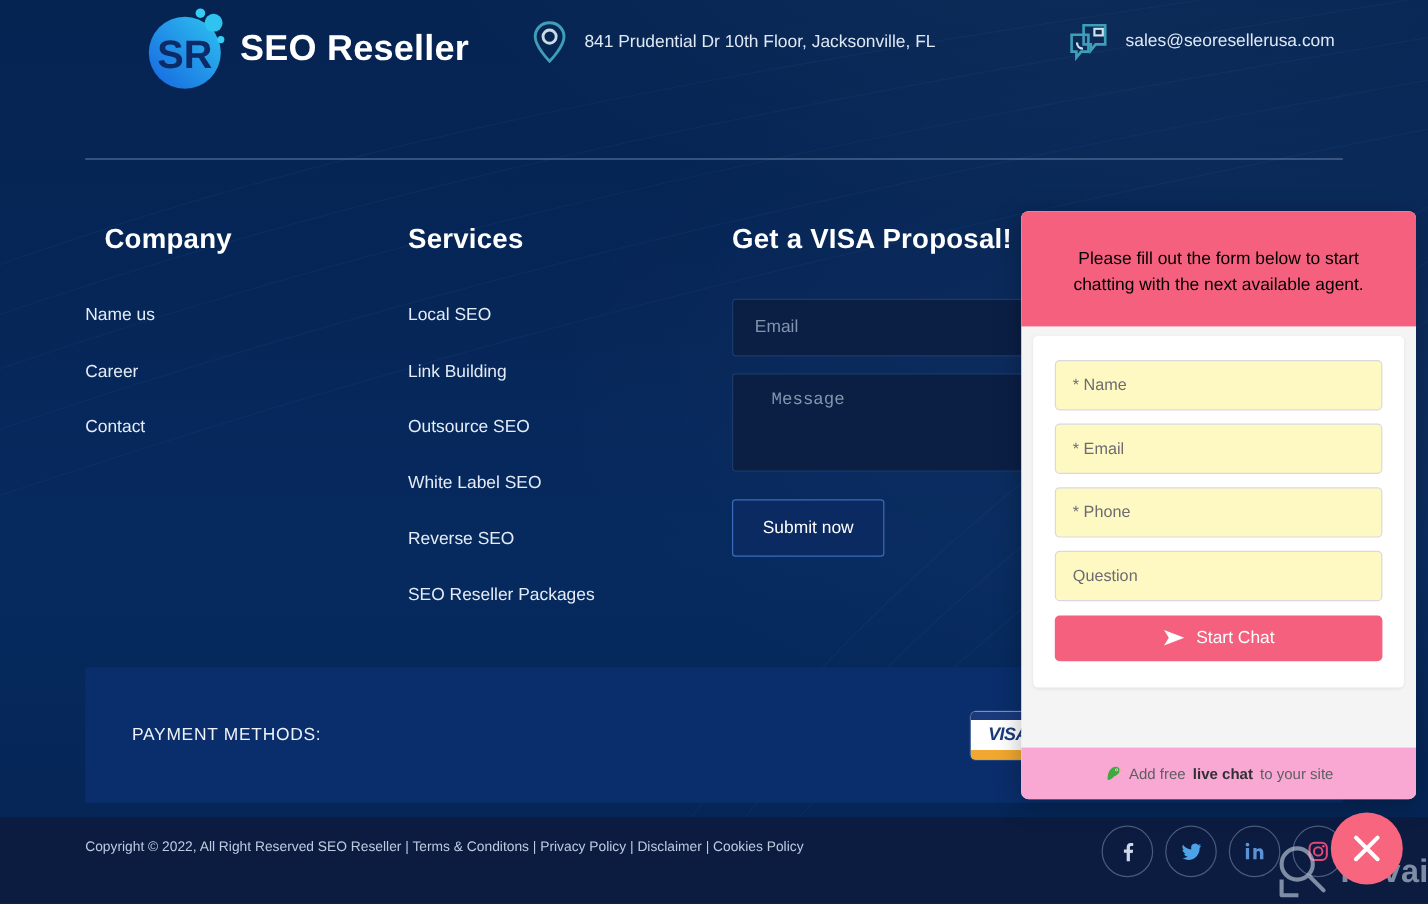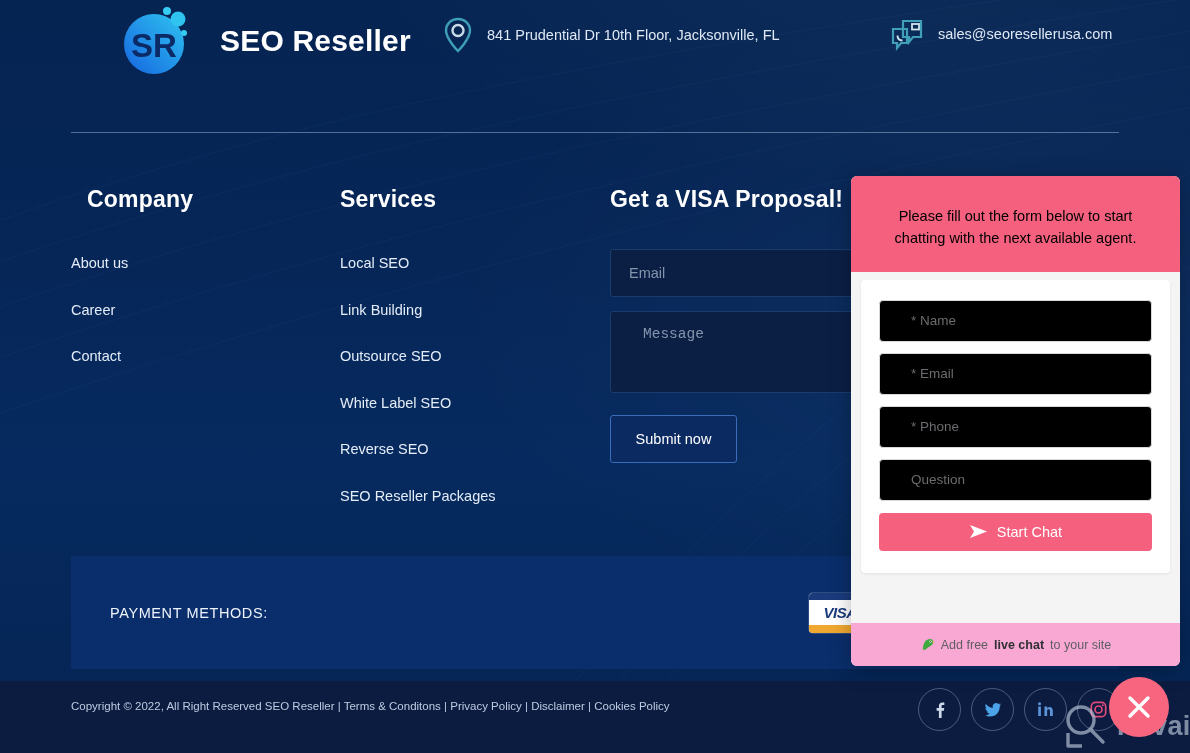--- a/index.html
+++ b/index.html
@@ -25,21 +25,21 @@
   }
 
   
   .header {
     position: absolute; left: 0; top: 0;
     width: 1190px; height: 100px;
     display: flex; align-items: center;
   }
   .logo-wrap {
     position: absolute; left: 118px; top: 2px;
-    display: flex; align-items: center; gap: 24px;
+    display: flex; align-items: center; gap: 4px;
   }
   .logo-mark { width: 78px; height: 78px; display: block; }
   .logo-text {
     color: #ffffff; font-size: 30px; font-weight: bold;
     letter-spacing: .2px; white-space: nowrap;
   }
   .contact-item {
     position: absolute; display: flex; align-items: center; gap: 14px;
   }
   .contact-item .ctext {
@@ -187,24 +187,24 @@
     margin: 8px 10px 0;
     background: #ffffff;
     border-radius: 4px;
     padding: 20px 18px 22px;
     box-shadow: 0 1px 3px rgba(0,0,0,.08);
   }
   .chat-input {
     display: block;
     width: 100%; height: 42px;
     margin-bottom: 11px;
-    background: #000000;
+    background: #fef9c3;
     border: 1px solid #d9d9dd;
     border-radius: 4px;
-    padding: 0 31px;
+    padding: 0 14px;
     color: #5a5a5e; font-size: 13.5px;
     font-family: "Liberation Sans", sans-serif;
     outline: none;
   }
   .chat-input::placeholder { color: #6c6c70; }
   .start-chat {
     width: 100%; height: 38px;
     margin-top: 12px;
     background: #f4607d;
     border: none; border-radius: 4px;
@@ -282,21 +282,21 @@
         <path d="M7.5 18.5 c0 3 2 5 5 5" fill="none" stroke="#cfe3ec" stroke-width="1.9"></path>
       </svg>
       <span class="ctext">sales@seoresellerusa.com</span>
     </div>
   </div>
 
   <div class="divider"></div>
 
   <div class="col-title" id="company-title">Company</div>
   <nav class="link-list" id="company-links">
-    <a class="flink" href="#">About us</a>
+    <a class="flink" href="#">Name us</a>
     <a class="flink" href="#">Career</a>
     <a class="flink" href="#">Contact</a>
   </nav>
 
   <div class="col-title" id="services-title">Services</div>
   <nav class="link-list" id="services-links">
     <a class="flink" href="#">Local SEO</a>
     <a class="flink" href="#">Link Building</a>
     <a class="flink" href="#">Outsource SEO</a>
     <a class="flink" href="#">White Label SEO</a>

